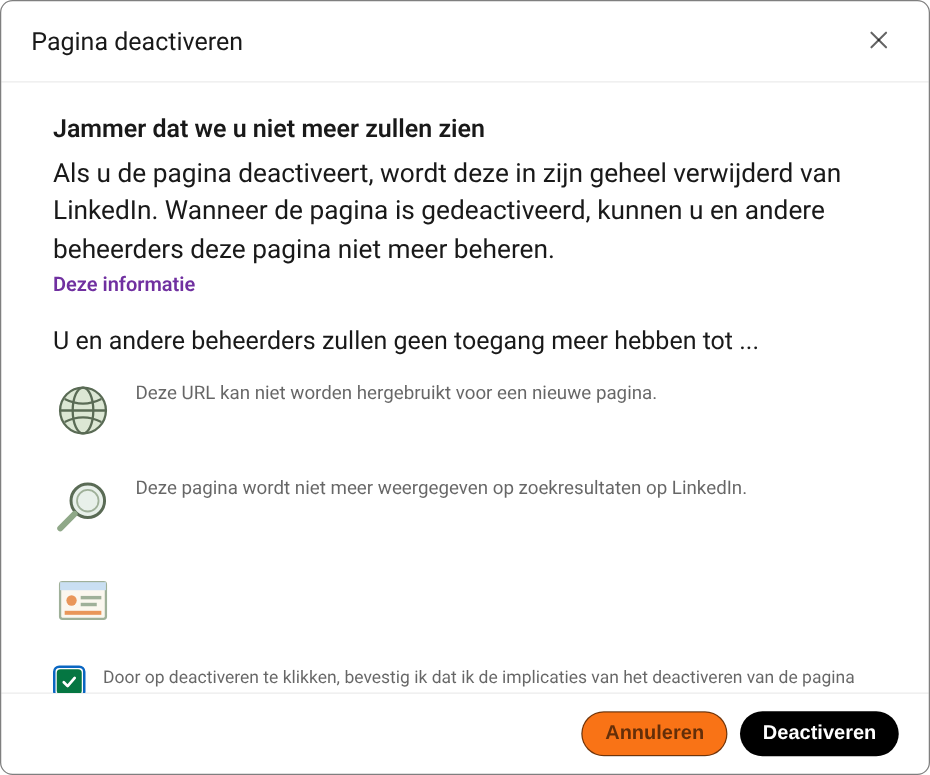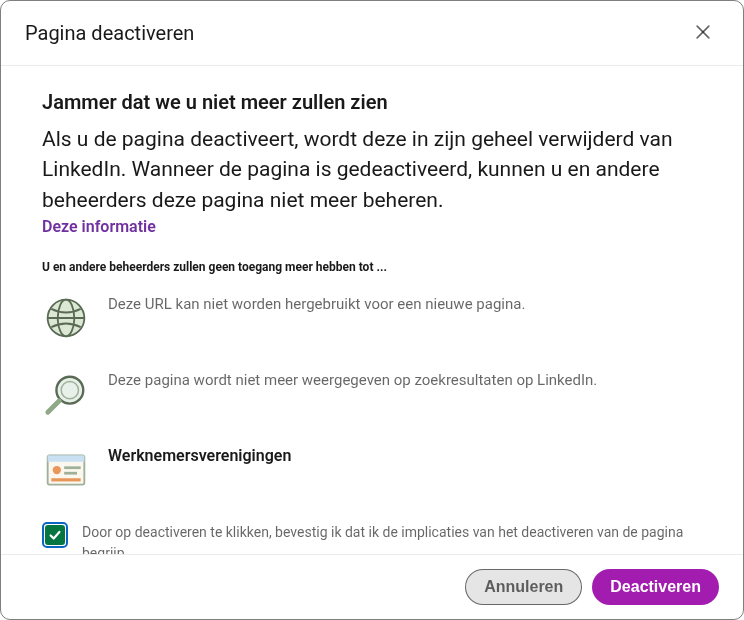--- a/index.html
+++ b/index.html
@@ -66,22 +66,22 @@
       margin-bottom: 2px;
     }
     .learn-more {
       color: #7030a0;
       text-decoration: none;
       font-size: 16px;
       font-weight: 600;
       cursor: pointer;
     }
     .subheadline {
-      font-size: 12px;
-      font-weight: 700;
+      font-size: 20px;
+      font-weight: 400;
       color: rgba(0,0,0,0.9);
       margin-top: 24px;
       margin-bottom: 20px;
     }
     .item {
       display: flex;
       align-items: flex-start;
       gap: 18px;
       margin-bottom: 28px;
     }
@@ -145,26 +145,26 @@
     }
     .btn {
       font-size: 16px;
       font-weight: 600;
       padding: 8px 18px;
       border-radius: 20px;
       cursor: pointer;
       border: none;
     }
     .btn-secondary {
-      background: #e5e5e5;
+      background: #f97316;
       color: rgba(0,0,0,0.6);
       border: 1px solid rgba(0,0,0,0.55);
     }
     .btn-primary {
-      background: #a21caf;
+      background: #000000;
       color: #fff;
     }
   </style>
 </head>
 <body>
 
 <div class="modal">
 
   <div class="modal-header">
     <h2 class="modal-title">Pagina deactiveren</h2>
@@ -218,21 +218,20 @@
         <svg width="44" height="44" viewBox="0 0 48 48">
           <rect x="4" y="8" width="40" height="32" rx="2" fill="#fbf7ef" stroke="#9fb099" stroke-width="2"></rect>
           <rect x="4" y="8" width="40" height="7" fill="#c9dff2"></rect>
           <circle cx="14" cy="24" r="4.5" fill="#e9965a"></circle>
           <rect x="22" y="20" width="18" height="3" fill="#9fb099"></rect>
           <rect x="22" y="26" width="14" height="3" fill="#9fb099"></rect>
           <rect x="8" y="33" width="32" height="3.5" fill="#e9965a"></rect>
         </svg>
       </div>
       <div class="item-content">
-        <div class="item-title">Werknemersverenigingen</div>
       </div>
     </div>
 
     <div class="confirm-row">
       <div class="checkbox-wrap">
         <div class="checkbox-inner">
           <svg width="14" height="14" viewBox="0 0 16 16" fill="none" stroke="#fff" stroke-width="2.5" stroke-linecap="round" stroke-linejoin="round">
               <polyline points="3,8.5 6.5,12 13,4.5"></polyline>
             </svg>
         </div>

